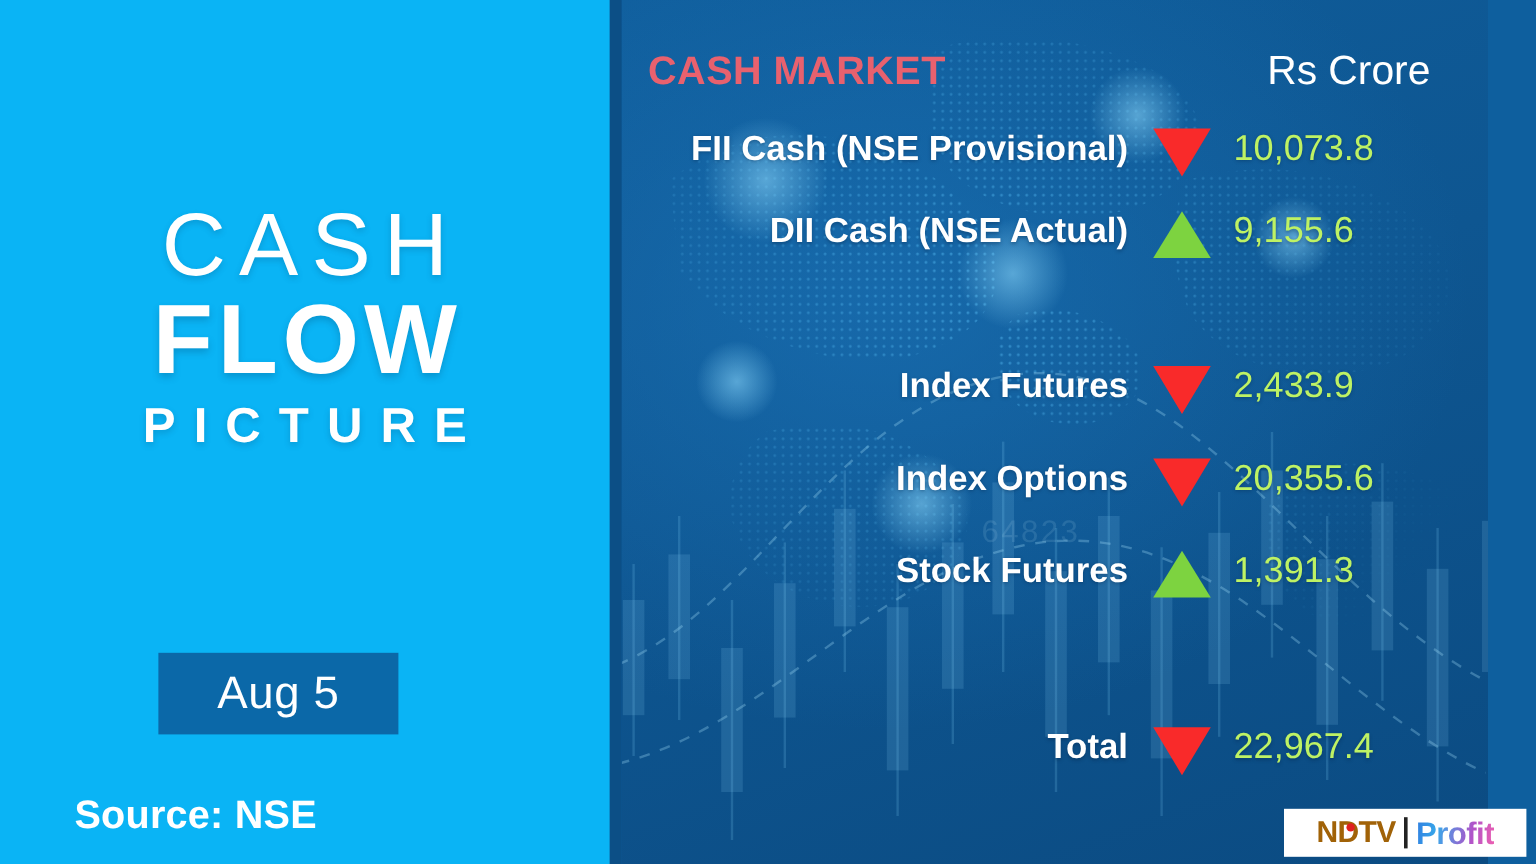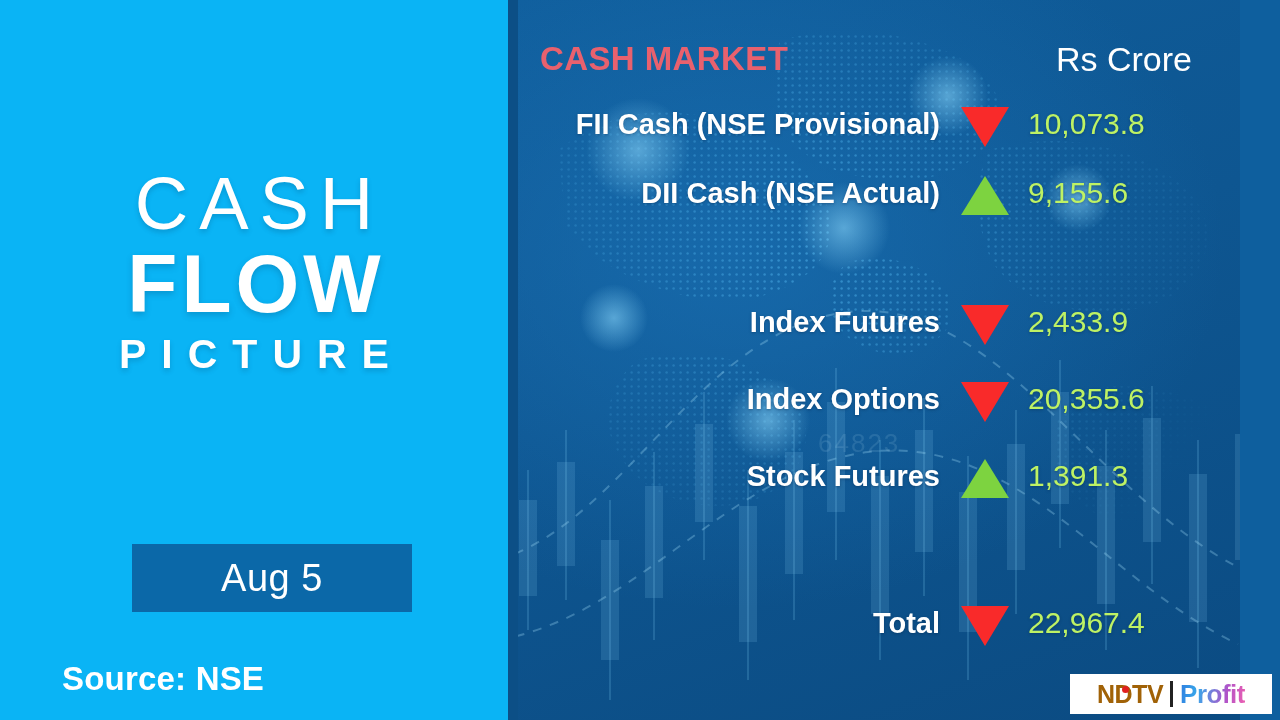--- a/index.html
+++ b/index.html
@@ -53,21 +53,21 @@
     font-weight: 700;
     letter-spacing: 15px;
     line-height: 1.05;
     margin-top: 8px;
     text-indent: 15px;
     text-shadow: 0 3px 5px rgba(0,60,100,0.22);
   }
   .date-badge {
     position: absolute;
     left: 132px; top: 544px;
-    width: 280px; height: 68px;
+    width: 200px; height: 68px;
     background: #0b68a8;
     color: #ffffff;
     font-size: 38px;
     font-weight: 400;
     display: flex;
     align-items: center;
     justify-content: center;
     letter-spacing: 0.5px;
   }
   .source-line {

